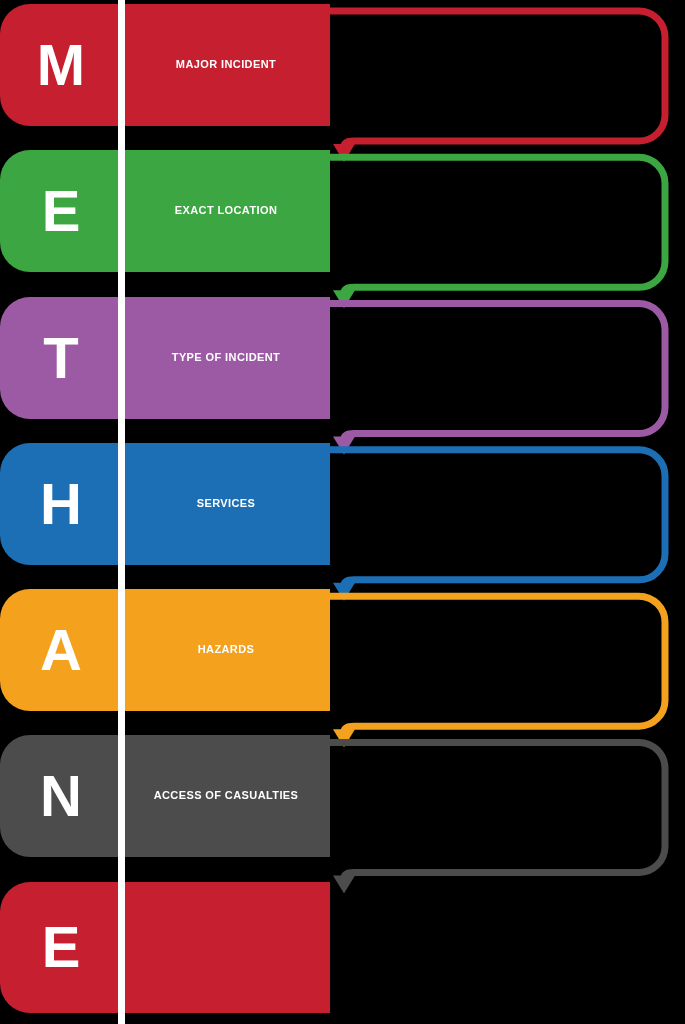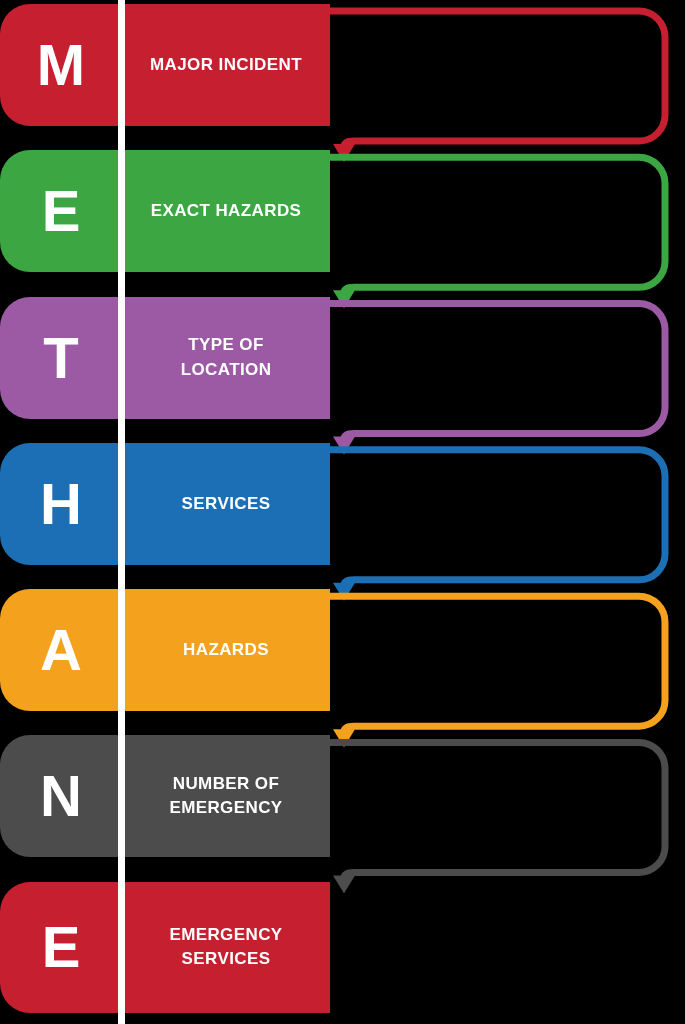--- a/index.html
+++ b/index.html
@@ -41,21 +41,21 @@
     width: 122px;
     flex: 0 0 122px;
     text-align: center;
     font-size: 58px;
     font-weight: 700;
     line-height: 1;
   }
   .label {
     flex: 1;
     text-align: center;
-    font-size: 17px;
+    font-size: 11px;
     font-weight: 700;
     letter-spacing: 0.4px;
     line-height: 1.45;
     padding: 0 24px;
   }
   .connectors {
     position: absolute;
     left: 0;
     top: 0;
     z-index: 3;
@@ -80,56 +80,55 @@
     <div class="row">
       <div class="block" style="background: rgb(197, 31, 48); color: rgb(255, 255, 255);">
         <div class="letter">M</div>
         <div class="label">MAJOR INCIDENT</div>
       </div>
     </div>
 
     <div class="row">
       <div class="block" style="background: rgb(60, 166, 66); color: rgb(255, 255, 255);">
         <div class="letter">E</div>
-        <div class="label">EXACT HAZARDS</div>
+        <div class="label">EXACT LOCATION</div>
       </div>
     </div>
 
     <div class="row">
       <div class="block" style="background: rgb(156, 90, 165); color: rgb(255, 255, 255);">
         <div class="letter">T</div>
-        <div class="label">TYPE OF LOCATION</div>
+        <div class="label">TYPE OF INCIDENT</div>
       </div>
     </div>
 
     <div class="row">
       <div class="block" style="background: rgb(28, 111, 181); color: rgb(255, 255, 255);">
         <div class="letter">H</div>
         <div class="label">SERVICES</div>
       </div>
     </div>
 
     <div class="row">
       <div class="block" style="background: rgb(244, 161, 29); color: rgb(255, 255, 255);">
         <div class="letter">A</div>
         <div class="label">HAZARDS</div>
       </div>
     </div>
 
     <div class="row">
       <div class="block" style="background: rgb(76, 76, 76); color: rgb(255, 255, 255);">
         <div class="letter">N</div>
-        <div class="label">NUMBER OF EMERGENCY</div>
+        <div class="label">ACCESS OF CASUALTIES</div>
       </div>
     </div>
 
     <div class="row">
       <div class="block" style="background: rgb(197, 31, 48); color: rgb(255, 255, 255);">
         <div class="letter">E</div>
-        <div class="label">EMERGENCY SERVICES</div>
       </div>
     </div>
 
   </div>
 
   <svg class="connectors" width="685" height="1024" viewBox="0 0 685 1024">
       <path d="M 326 11 H 639 A 26 26 0 0 1 665 37 V 115 A 26 26 0 0 1 639 141 H 354 Q 344 141 344 147" fill="none" stroke="#c51f30" stroke-width="7"></path>
       <polygon points="333,144 355,144 344,162" fill="#c51f30"></polygon>
       <path d="M 326 157.28571428571428 H 639 A 26 26 0 0 1 665 183.28571428571428 V 261.2857142857143 A 26 26 0 0 1 639 287.2857142857143 H 354 Q 344 287.2857142857143 344 293.2857142857143" fill="none" stroke="#3ca642" stroke-width="7"></path>
       <polygon points="333,290.2857142857143 355,290.2857142857143 344,308.2857142857143" fill="#3ca642"></polygon>

